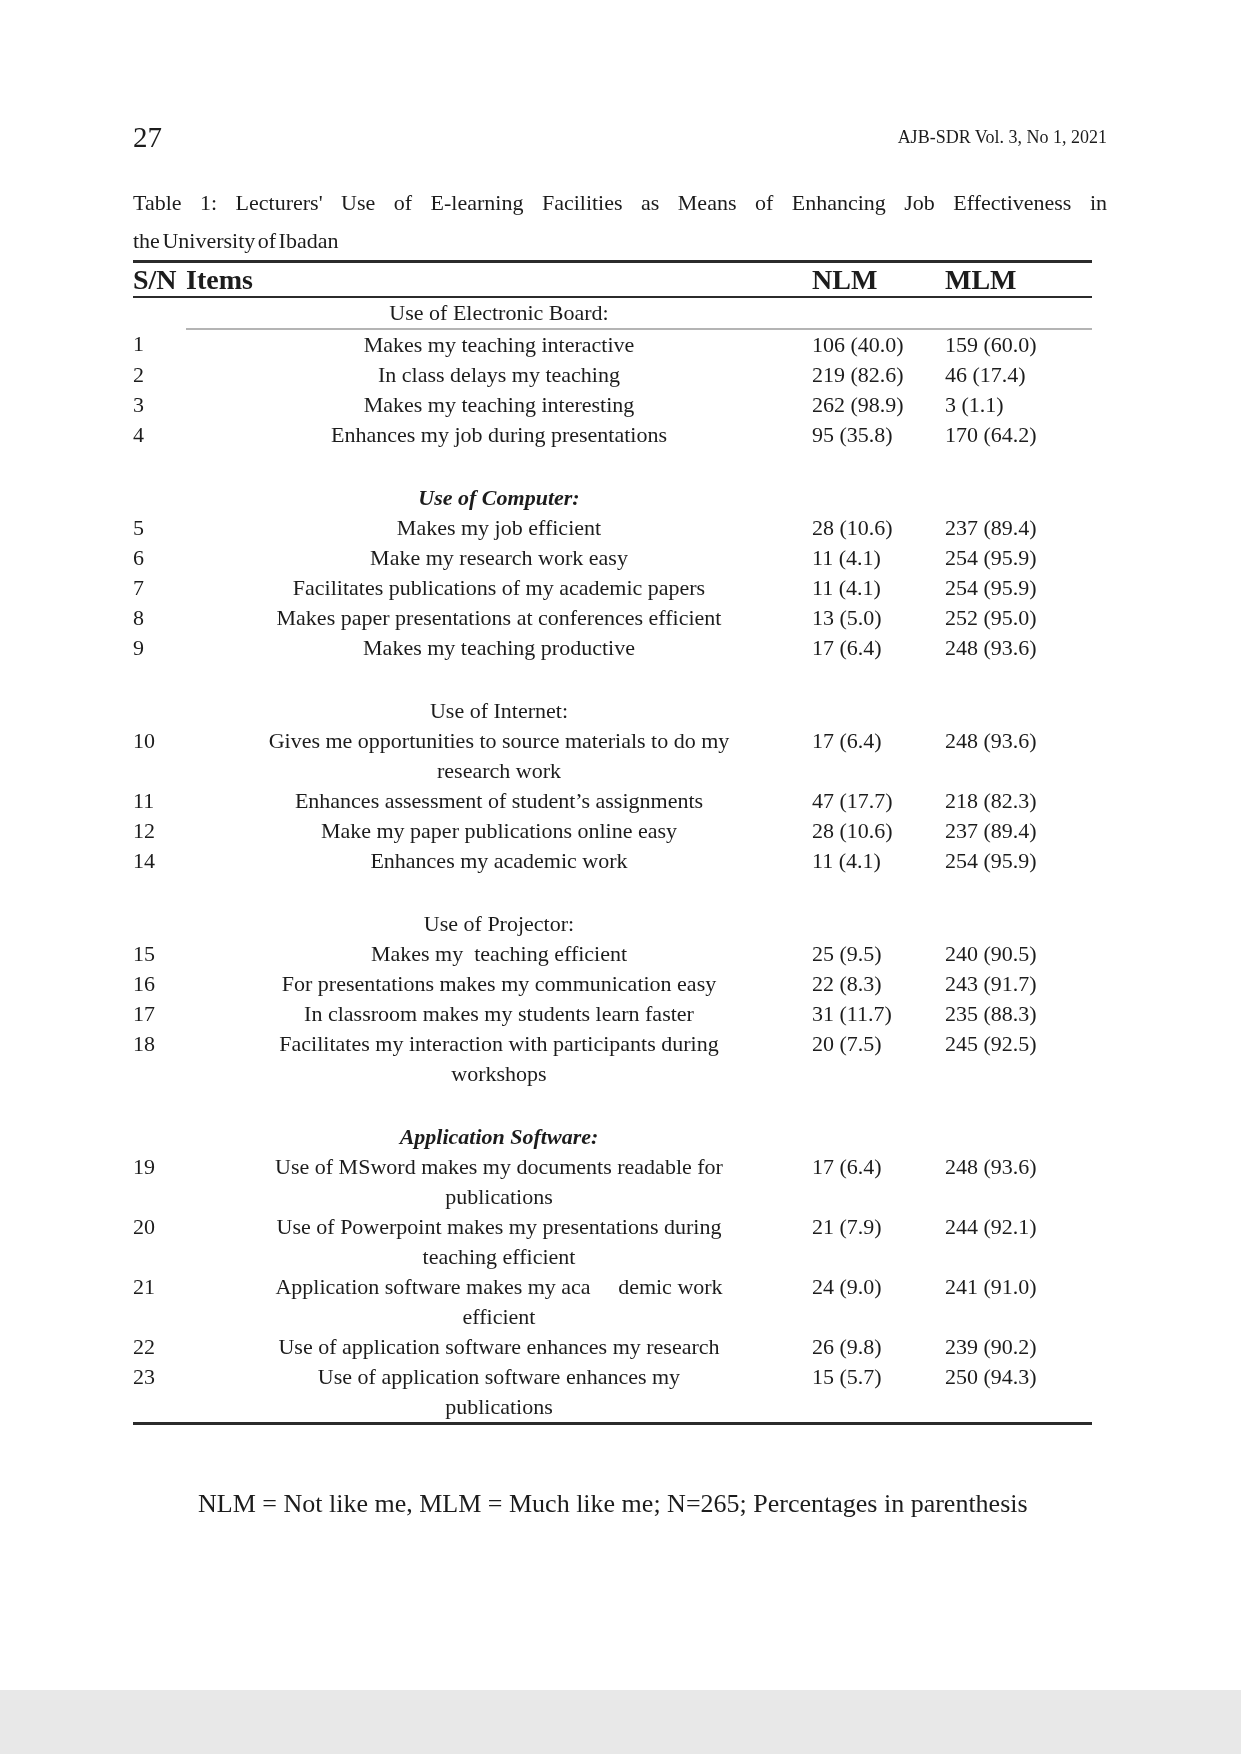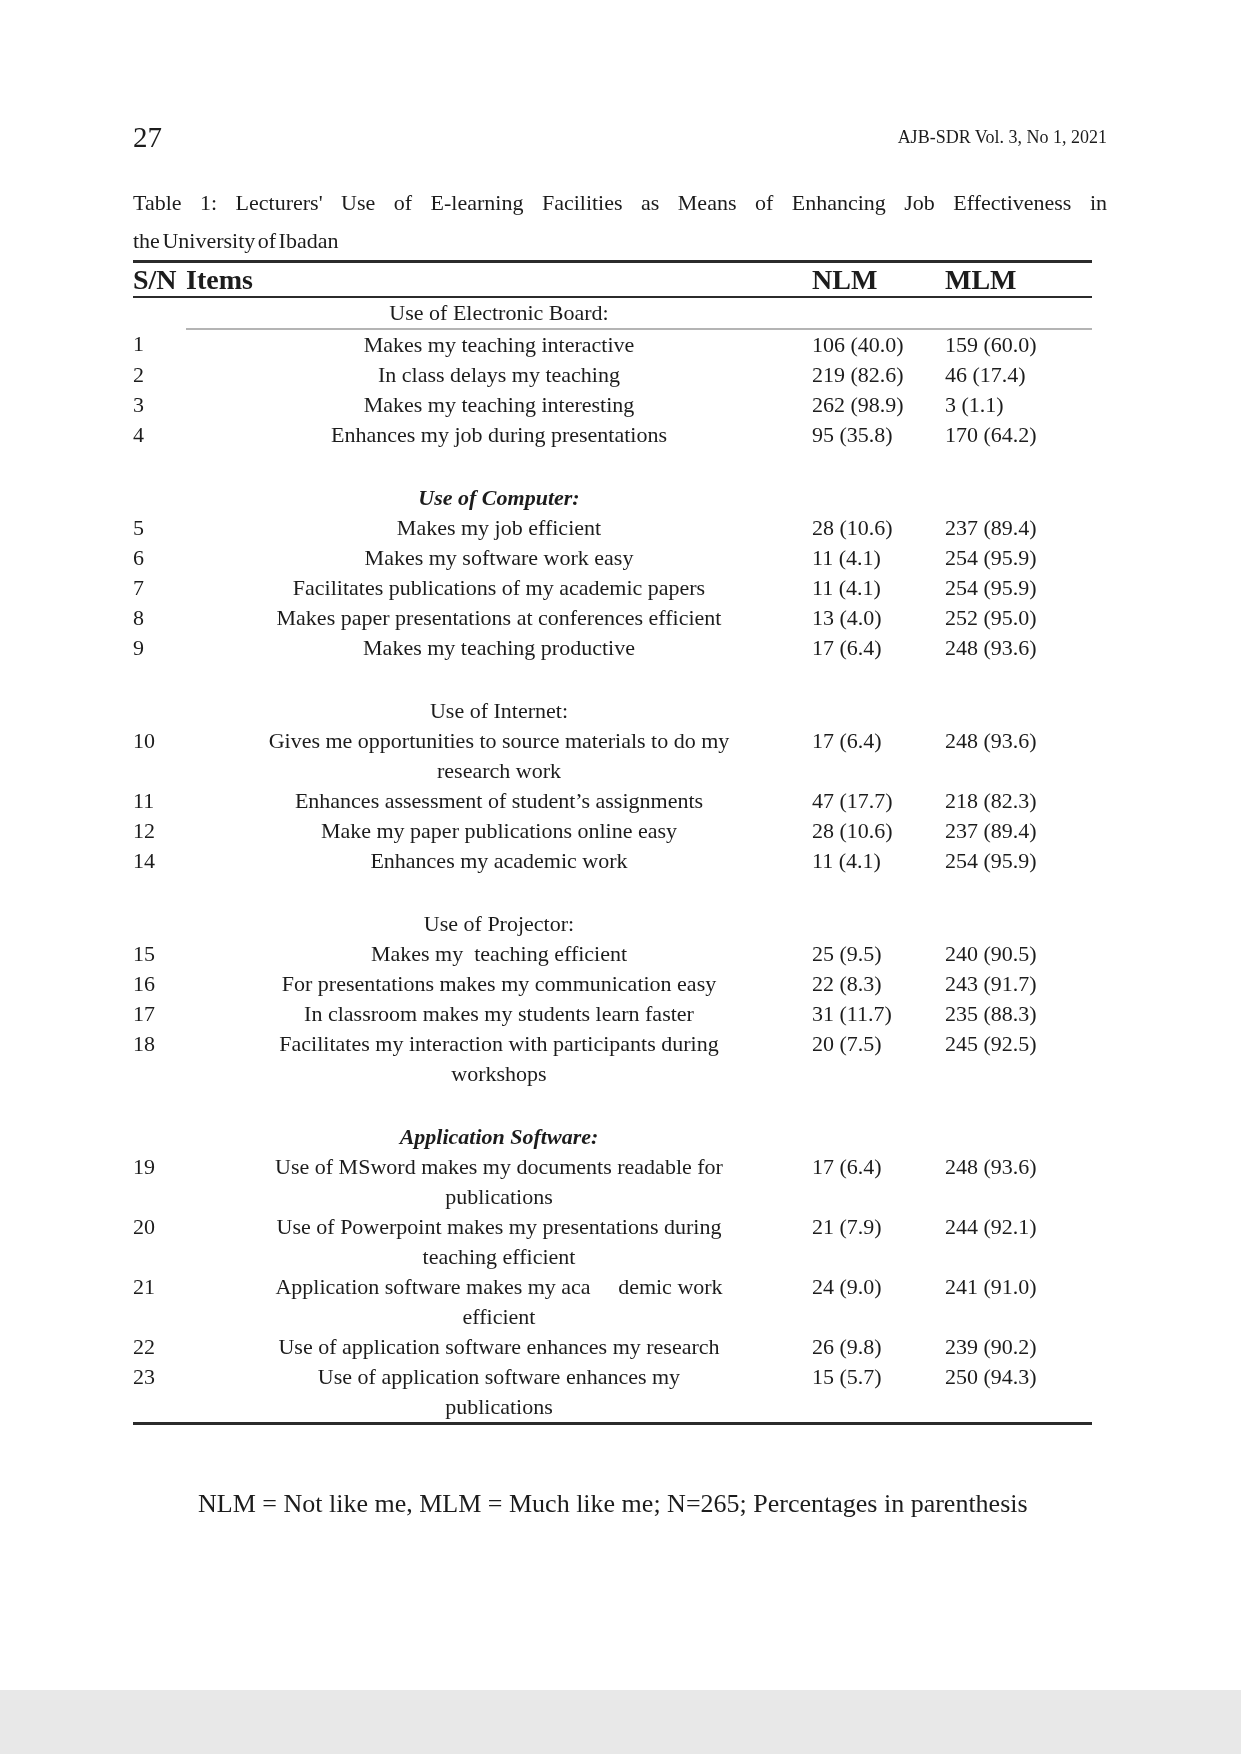--- a/index.html
+++ b/index.html
@@ -163,34 +163,34 @@
             <td class="mlm"></td>
           </tr>
           <tr class="item">
             <td class="sn">5</td>
             <td class="items">Makes my job efficient</td>
             <td class="nlm">28 (10.6)</td>
             <td class="mlm">237 (89.4)</td>
           </tr>
           <tr class="item">
             <td class="sn">6</td>
-            <td class="items">Makes my software work easy</td>
+            <td class="items">Make my research work easy</td>
             <td class="nlm">11 (4.1)</td>
             <td class="mlm">254 (95.9)</td>
           </tr>
           <tr class="item">
             <td class="sn">7</td>
             <td class="items">Facilitates publications of my academic papers</td>
             <td class="nlm">11 (4.1)</td>
             <td class="mlm">254 (95.9)</td>
           </tr>
           <tr class="item">
             <td class="sn">8</td>
             <td class="items">Makes paper presentations at conferences efficient</td>
-            <td class="nlm">13 (4.0)</td>
+            <td class="nlm">13 (5.0)</td>
             <td class="mlm">252 (95.0)</td>
           </tr>
           <tr class="item">
             <td class="sn">9</td>
             <td class="items">Makes my teaching productive</td>
             <td class="nlm">17 (6.4)</td>
             <td class="mlm">248 (93.6)</td>
           </tr>
           <tr class="spacer">
             <td class="" colspan="4"></td>

